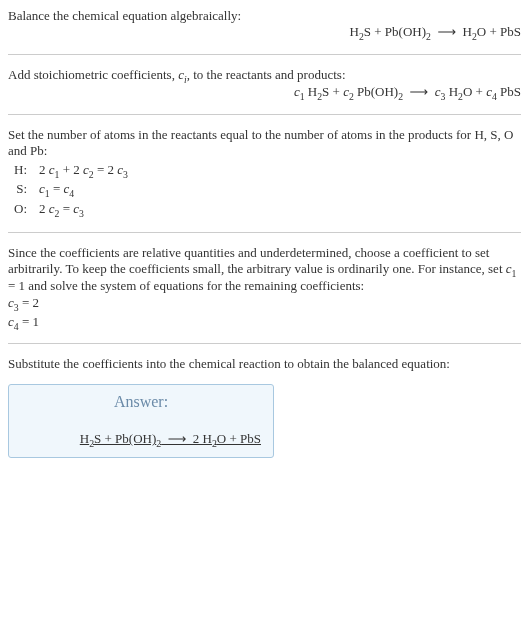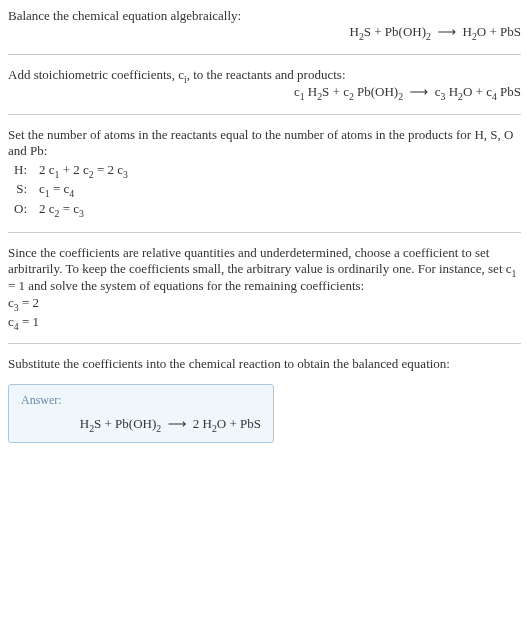--- a/index.html
+++ b/index.html
@@ -43,27 +43,30 @@
     .answer-box {
       border: 1px solid #a8c8e0;
       background: #f0f7fc;
       border-radius: 3px;
       padding: 8px 12px;
       display: inline-block;
       min-width: 240px;
     }
     .answer-label {
       color: #6a8aa8;
-      font-size: 12px;
-      margin-bottom: 8px;
+      font-size: 16px;
+      margin-bottom: 20px;
+      text-align: center;
     }
     .answer-eq {
       padding-left: 28px;
+      text-decoration: underline;
     }
     .italic {
+      font-style: italic;
     }
   </style>
 </head>
 <body>
 
 
 
 <div class="section">
   <div>Balance the chemical equation algebraically:</div>
   <div class="equation">H<sub>2</sub>S + Pb(OH)<sub>2</sub>&nbsp;&nbsp;⟶&nbsp;&nbsp;H<sub>2</sub>O + PbS</div>

